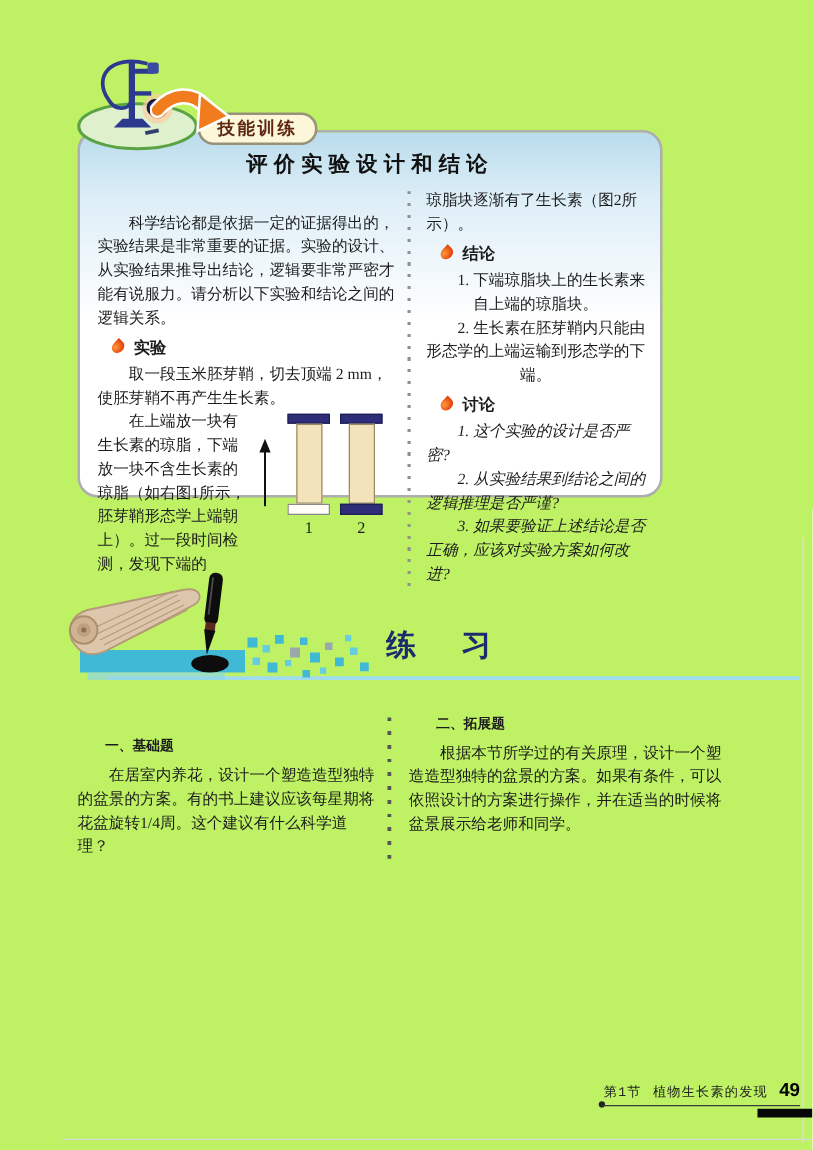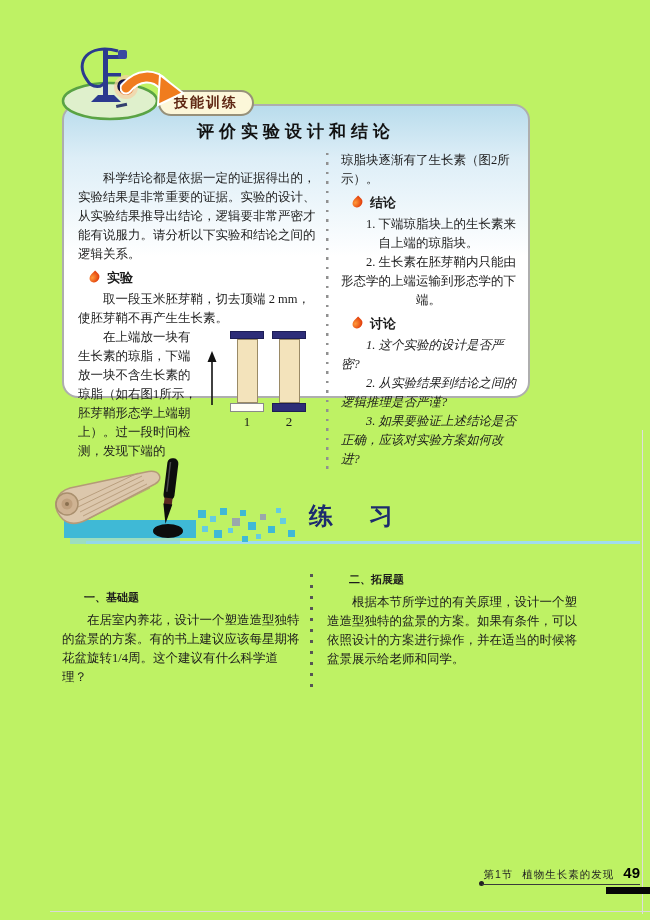--- a/index.html
+++ b/index.html
@@ -57,21 +57,21 @@
   .ex-head{font-weight:bold;font-size:11px;margin:0 0 4px 0;text-indent:2em;
            font-family:"Liberation Sans","DejaVu Sans",sans-serif;}
   .ex-vdots{width:3px;margin:4px 6px 0 8px;align-self:stretch;
             background-image:repeating-linear-gradient(to bottom,#555 0 3px,transparent 3px 11px);
             background-size:3px 100%;background-repeat:no-repeat;background-position:center top;}
 
   
   .footer{position:absolute;left:432px;top:864px;width:208px;display:flex;justify-content:flex-end;
           align-items:baseline;gap:9px;z-index:2;}
   .footer-section{font-size:10.5px;letter-spacing:1px;color:#222;
-                  font-family:Liberation Sans, sans-serif;}
+                  font-family:Liberation Mono, monospace;}
   .footer-page{font-size:15px;font-weight:bold;color:#000;
                font-family:"Liberation Sans","DejaVu Sans",sans-serif;}
   .footer-rule{position:absolute;left:482px;top:884px;width:158px;height:0;
                border-top:1.5px solid #3a3a3a;}
   .footer-dot{position:absolute;left:479px;top:881px;width:5px;height:5px;border-radius:50%;background:#222;}
   .page-bar{position:absolute;left:606px;top:887px;width:44px;height:7px;background:#070707;}
 </style>
 </head>
 <body>
 

